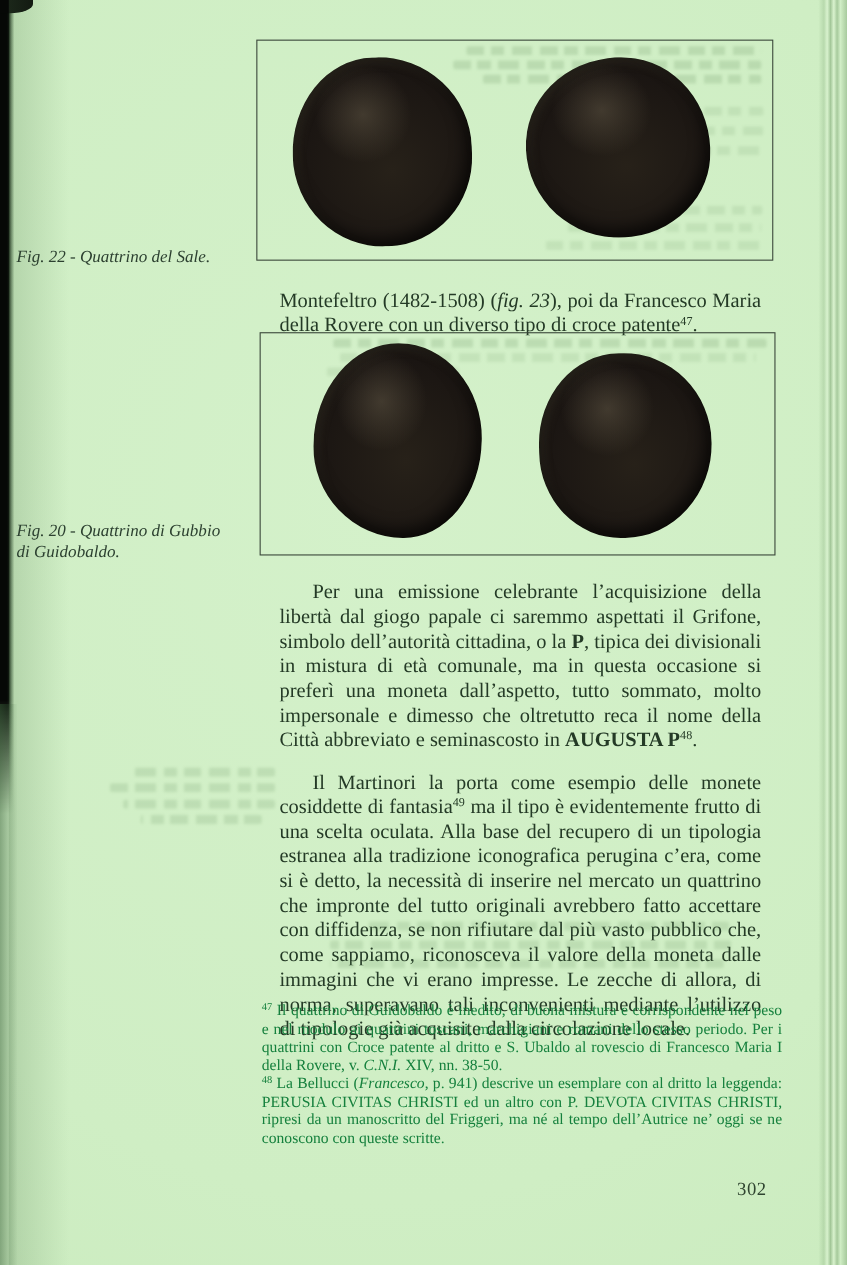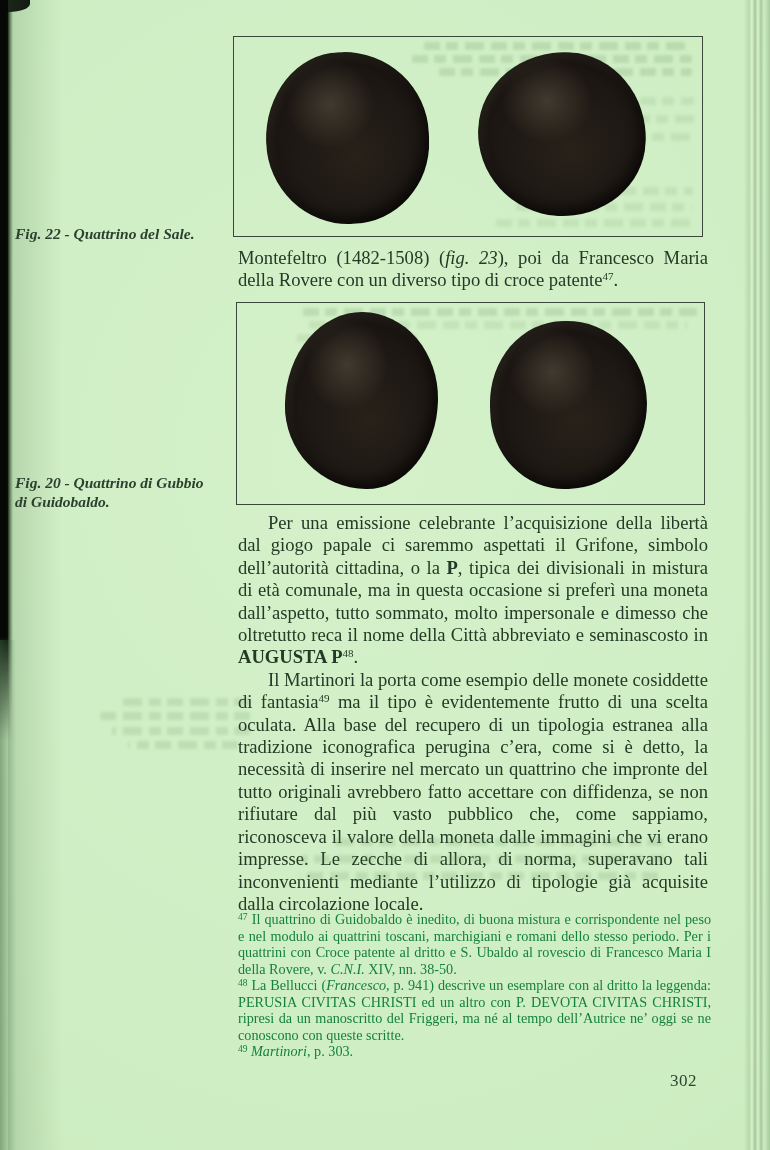--- a/index.html
+++ b/index.html
@@ -72,29 +72,28 @@
       rgba(100,142,92,.60) 22px 34px, rgba(100,142,92,0) 34px 41px,
       rgba(100,142,92,.60) 41px 60px, rgba(100,142,92,0) 60px 67px);
     filter:blur(1.4px);opacity:.34;
   }
   .g.f{opacity:.22;}
   .g.m{transform:scaleX(-1);opacity:.30;}
   
   .cap{
     position:absolute;font-style:italic;font-size:15.5px;line-height:19px;
     color:#2c4030;
-    font-weight:bold;
   }
   .cap22{left:15px;top:224px;width:215px;}
   .cap23{left:15px;top:473px;width:215px;}
   .text{
     position:absolute;left:238px;width:470px;color:#243a26;
     font-size:18.6px;line-height:22.4px;text-align:justify;
   }
-  .text p{margin:0;}
+  .text p{margin:16px;}
   .text p.ind{text-indent:30px;}
   .intro{top:247px;}
   .main{top:512px;}
   .b{font-weight:700;}
   .i{font-style:italic;}
   .sup{font-size:11px;vertical-align:6px;line-height:0;}
   .fns{
     position:absolute;left:238px;top:911px;width:473px;color:#15803d;
     font-size:14.2px;line-height:16.5px;text-align:justify;
   }
@@ -167,18 +166,15 @@
 <div class="g m" style="left:300px;top:855px;width:365px;"></div>
 <div class="g m" style="left:300px;top:872px;width:358px;"></div>
 
 <div class="fns">
   <p>
     <span class="fsup">47</span><span> Il quattrino di Guidobaldo è inedito, di buona mistura e corrispondente nel peso e nel modulo ai quattrini toscani, marchigiani e romani dello stesso periodo. Per i quattrini con Croce patente al dritto e S. Ubaldo al rovescio di Francesco Maria I della Rovere, v. </span><span class="i">C.N.I.</span><span> XIV, nn. 38-50.</span>
   </p>
   <p>
     <span class="fsup">48</span><span> La Bellucci (</span><span class="i">Francesco</span><span>, p. 941) descrive un esemplare con al dritto la leggenda: PERUSIA CIVITAS CHRISTI ed un altro con P. DEVOTA CIVITAS CHRISTI, ripresi da un manoscritto del Friggeri, ma né al tempo dell’Autrice ne’ oggi se ne conoscono con queste scritte.</span>
   </p>
-  <p>
-    <span class="fsup">49</span><span> </span><span class="i">Martinori</span><span>, p. 303.</span>
-  </p>
 </div>
 
 <div class="pagenum">302</div>
 
 </body></html>

